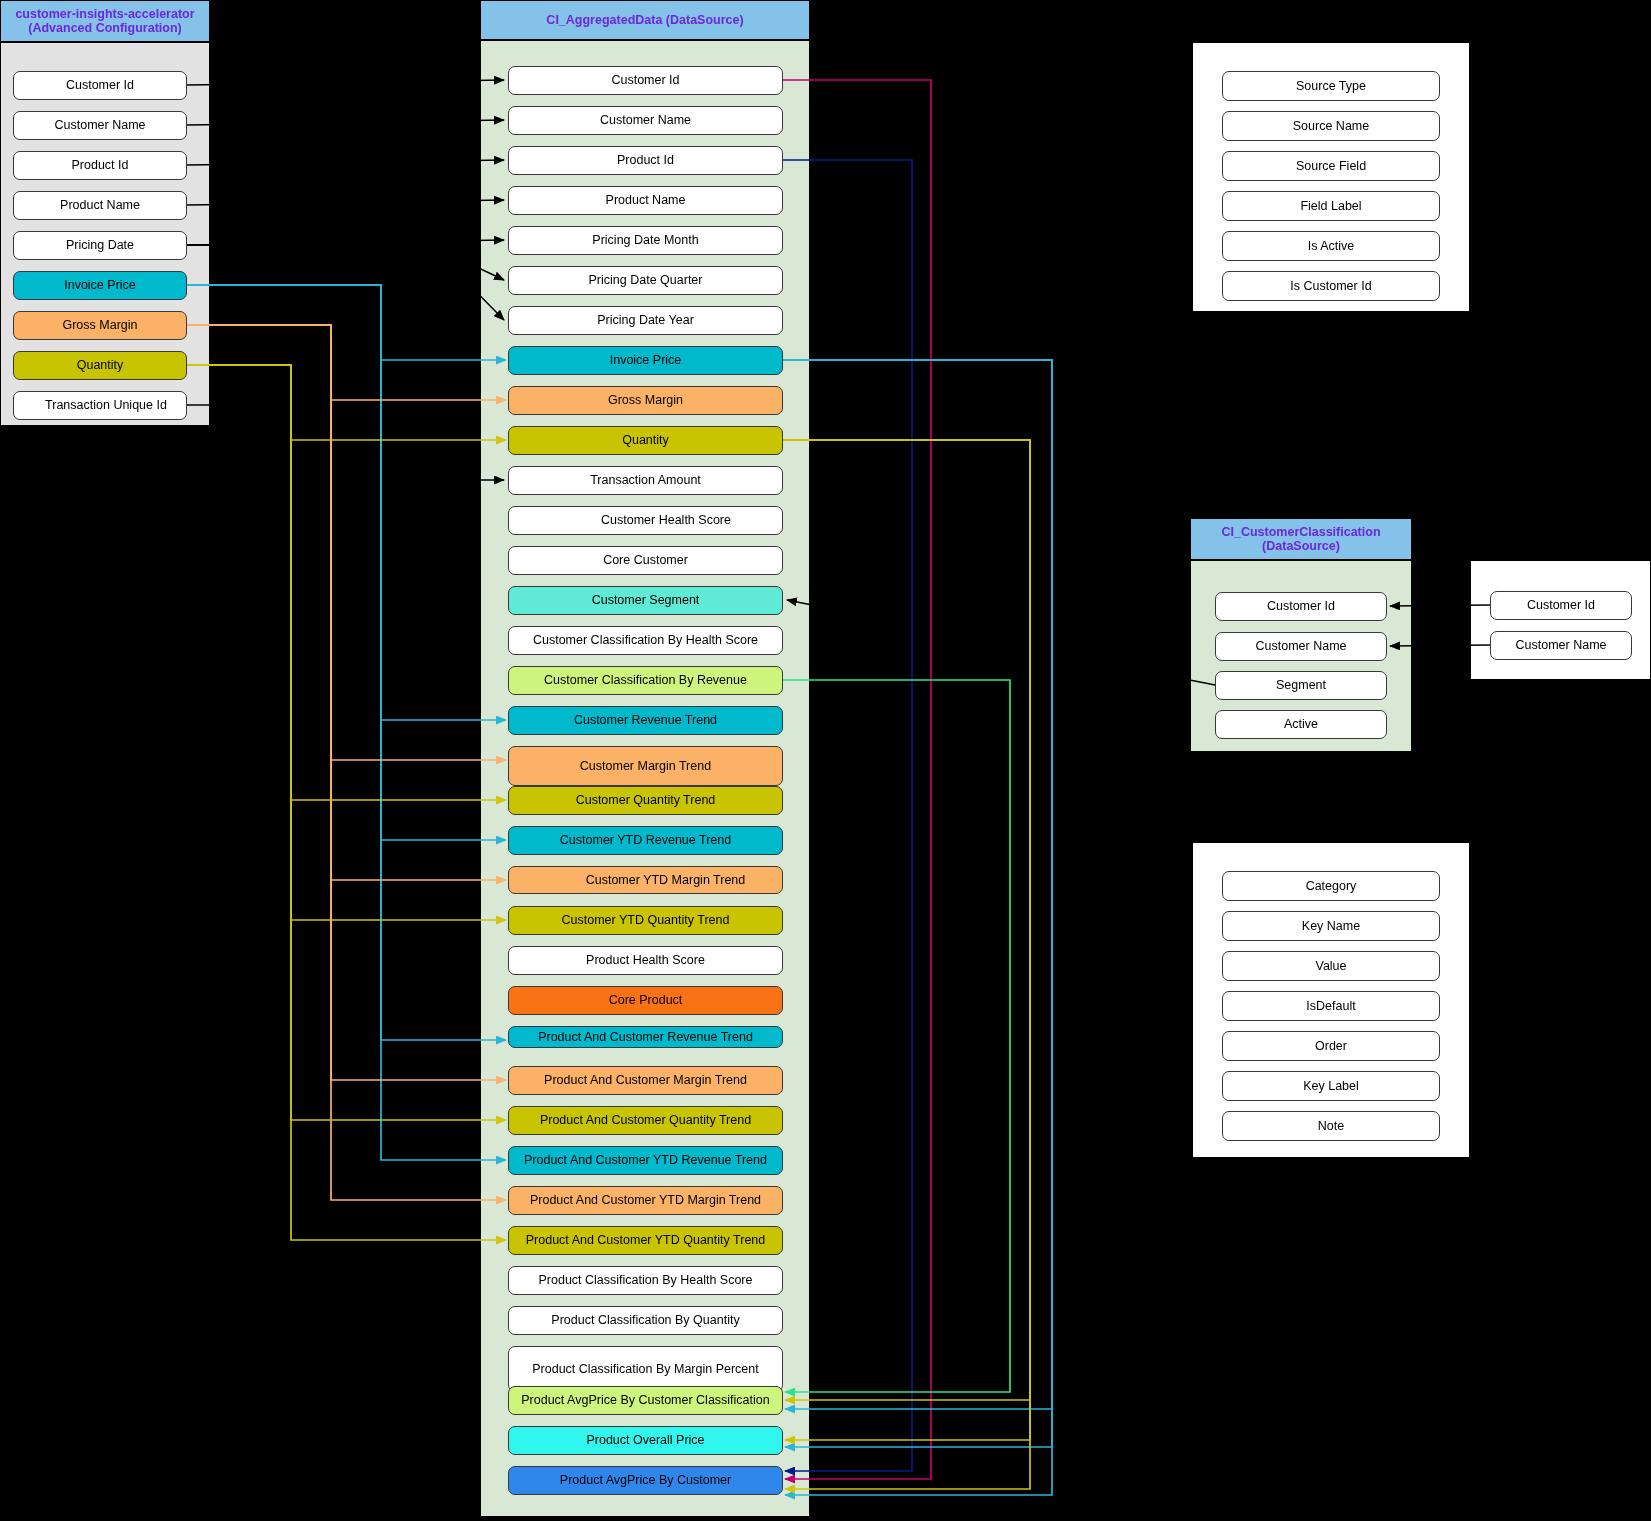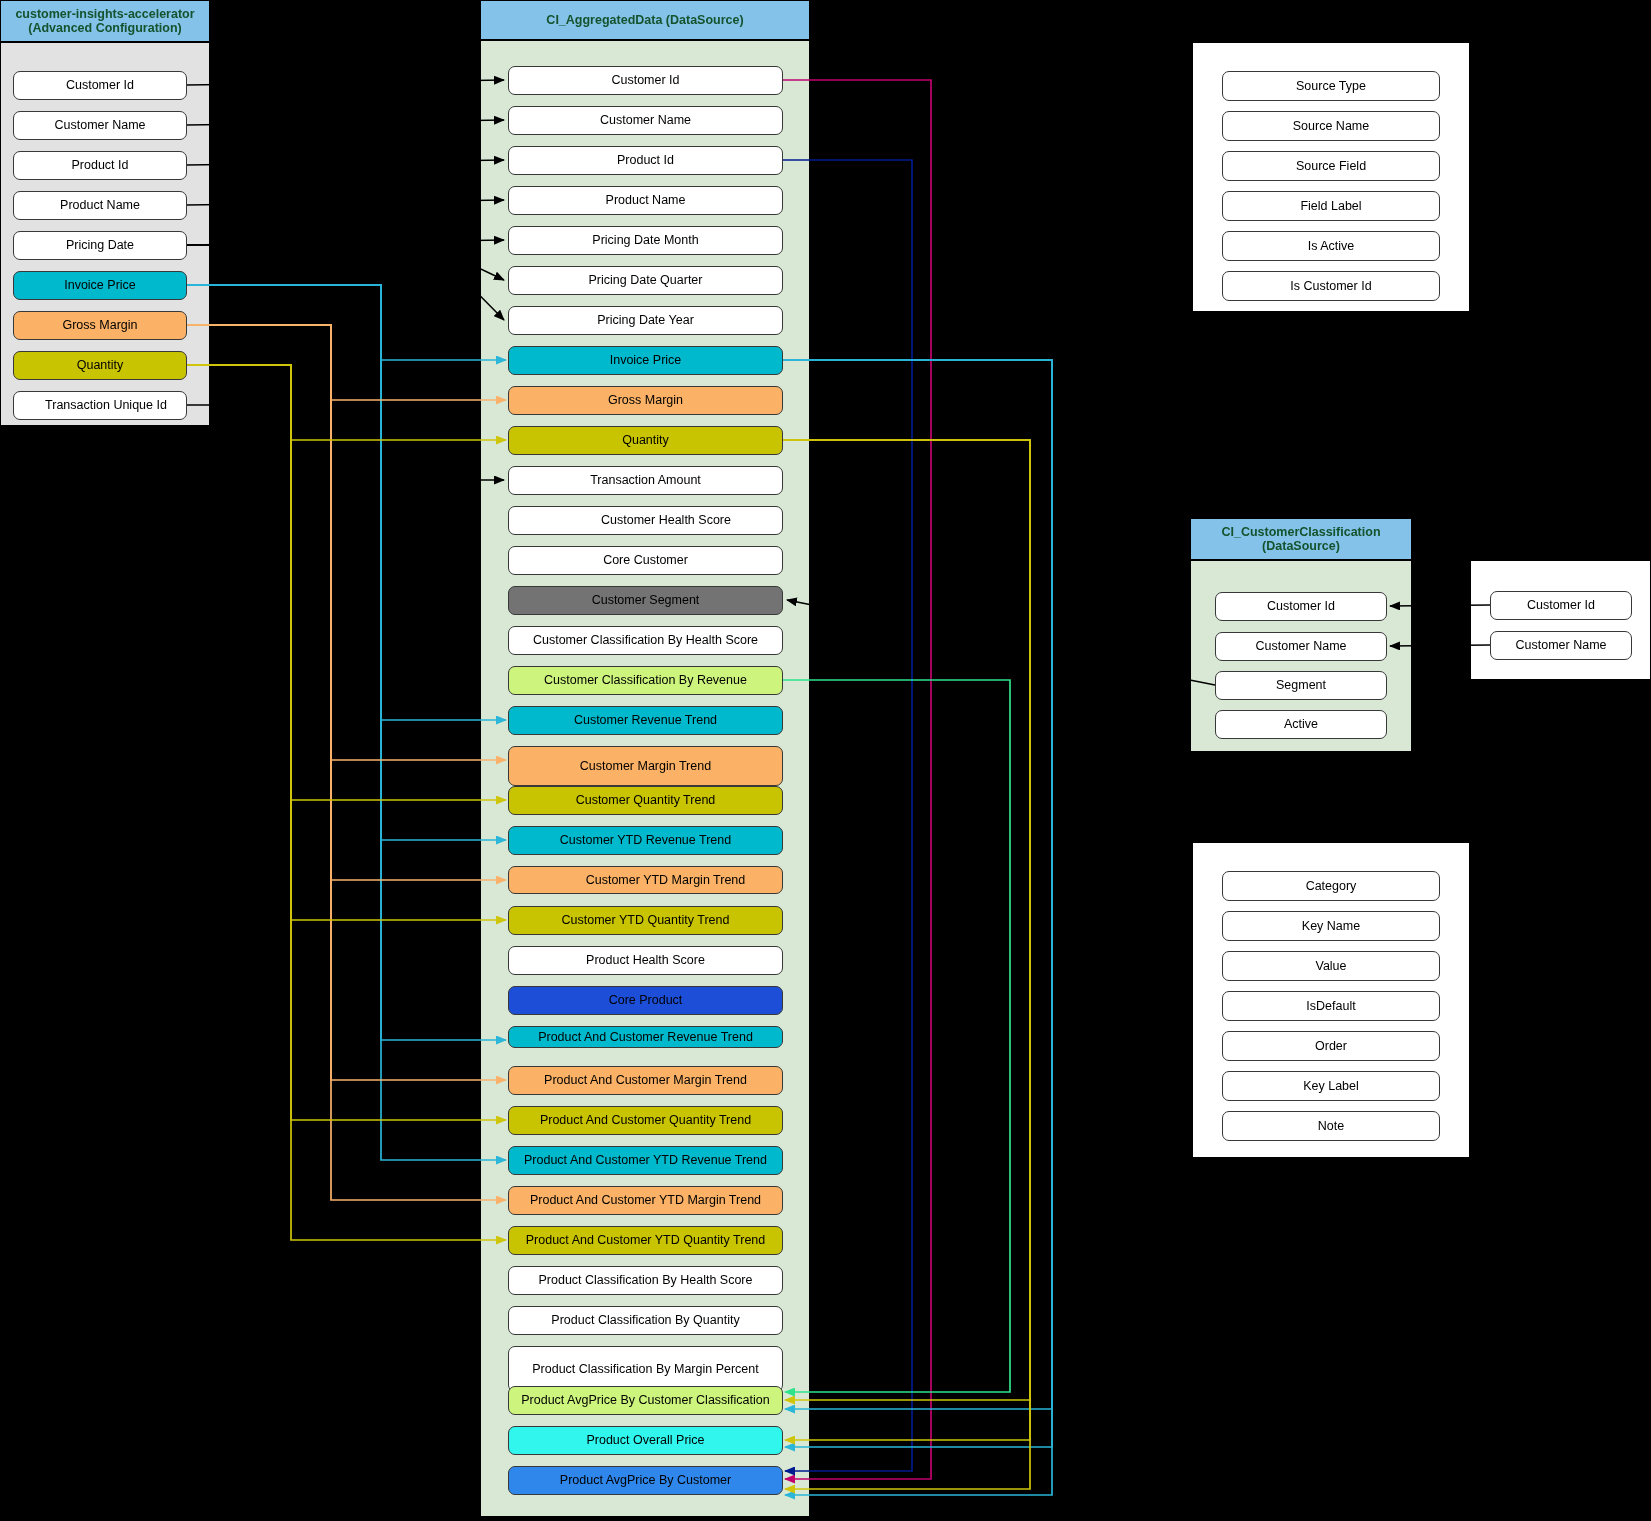--- a/index.html
+++ b/index.html
@@ -1,21 +1,21 @@
 <!DOCTYPE html>
 <html><head>
 <meta charset="utf-8">
 <style>
   html,body{margin:0;padding:0;background:#000;}
   #canvas{position:relative;width:1651px;height:1521px;background:#000;overflow:hidden;
           font-family:"Liberation Sans", sans-serif;}
   .panel{position:absolute;box-sizing:border-box;}
   .panel-header{position:absolute;left:0;top:0;width:100%;box-sizing:border-box;
     border:1px solid #000;display:flex;flex-direction:column;align-items:center;justify-content:center;
-    font-weight:bold;font-size:12.5px;color:#14532d;line-height:1.15;text-align:center;}
+    font-weight:bold;font-size:12.5px;color:#6d28d9;line-height:1.15;text-align:center;}
   .panel-body{position:absolute;left:0;width:100%;box-sizing:border-box;border:1px solid #000;}
   .field{position:absolute;box-sizing:border-box;border:1.4px solid #383838;border-radius:7px;
     display:flex;align-items:center;justify-content:center;font-size:12.5px;color:#000;
     white-space:nowrap;}
   #edges{position:absolute;left:0;top:0;pointer-events:none;}
 </style>
 </head>
 <body>
 
 <div id="canvas">
@@ -46,31 +46,31 @@
       <div class="field" style="left: 28px; top: 185.5px; width: 275px; height: 29px; background: rgb(255, 255, 255);">Product Name</div>
       <div class="field" style="left: 28px; top: 225.5px; width: 275px; height: 29px; background: rgb(255, 255, 255);">Pricing Date Month</div>
       <div class="field" style="left: 28px; top: 265.5px; width: 275px; height: 29px; background: rgb(255, 255, 255);">Pricing Date Quarter</div>
       <div class="field" style="left: 28px; top: 305.5px; width: 275px; height: 29px; background: rgb(255, 255, 255);">Pricing Date Year</div>
       <div class="field" style="left: 28px; top: 345.5px; width: 275px; height: 29px; background: rgb(0, 185, 204);">Invoice Price</div>
       <div class="field" style="left: 28px; top: 385.5px; width: 275px; height: 29px; background: rgb(251, 178, 102);">Gross Margin</div>
       <div class="field" style="left: 28px; top: 425.5px; width: 275px; height: 29px; background: rgb(201, 196, 2);">Quantity</div>
       <div class="field" style="left: 28px; top: 465.5px; width: 275px; height: 29px; background: rgb(255, 255, 255);">Transaction Amount</div>
       <div class="field" style="left: 28px; top: 505.5px; width: 275px; height: 29px; background: rgb(255, 255, 255); padding-left: 41px;">Customer Health Score</div>
       <div class="field" style="left: 28px; top: 545.5px; width: 275px; height: 29px; background: rgb(255, 255, 255);">Core Customer</div>
-      <div class="field" style="left: 28px; top: 585.5px; width: 275px; height: 29px; background: #737373;">Customer Segment</div>
+      <div class="field" style="left: 28px; top: 585.5px; width: 275px; height: 29px; background: #5eead4;">Customer Segment</div>
       <div class="field" style="left: 28px; top: 625.5px; width: 275px; height: 29px; background: rgb(255, 255, 255);">Customer Classification By Health Score</div>
       <div class="field" style="left: 28px; top: 665.5px; width: 275px; height: 29px; background: rgb(205, 245, 126);">Customer Classification By Revenue</div>
       <div class="field" style="left: 28px; top: 705.5px; width: 275px; height: 29px; background: rgb(0, 185, 204);">Customer Revenue Trend</div>
       <div class="field" style="left: 28px; top: 745.5px; width: 275px; height: 40px; background: rgb(251, 178, 102);">Customer Margin Trend</div>
       <div class="field" style="left: 28px; top: 785.5px; width: 275px; height: 29px; background: rgb(201, 196, 2);">Customer Quantity Trend</div>
       <div class="field" style="left: 28px; top: 825.5px; width: 275px; height: 29px; background: rgb(0, 185, 204);">Customer YTD Revenue Trend</div>
       <div class="field" style="left: 28px; top: 865.5px; width: 275px; height: 28px; background: rgb(251, 178, 102); padding-left: 40px;">Customer YTD Margin Trend</div>
       <div class="field" style="left: 28px; top: 905.5px; width: 275px; height: 29px; background: rgb(201, 196, 2);">Customer YTD Quantity Trend</div>
       <div class="field" style="left: 28px; top: 945.5px; width: 275px; height: 29px; background: rgb(255, 255, 255);">Product Health Score</div>
-      <div class="field" style="left: 28px; top: 985.5px; width: 275px; height: 29px; background: #1d4ed8;">Core Product</div>
+      <div class="field" style="left: 28px; top: 985.5px; width: 275px; height: 29px; background: #f97316;">Core Product</div>
       <div class="field" style="left: 28px; top: 1025.5px; width: 275px; height: 22px; background: rgb(0, 185, 204);">Product And Customer Revenue Trend</div>
       <div class="field" style="left: 28px; top: 1065.5px; width: 275px; height: 29px; background: rgb(251, 178, 102);">Product And Customer Margin Trend</div>
       <div class="field" style="left: 28px; top: 1105.5px; width: 275px; height: 29px; background: rgb(201, 196, 2);">Product And Customer Quantity Trend</div>
       <div class="field" style="left: 28px; top: 1145.5px; width: 275px; height: 29px; background: rgb(0, 185, 204);">Product And Customer YTD Revenue Trend</div>
       <div class="field" style="left: 28px; top: 1185.5px; width: 275px; height: 29px; background: rgb(251, 178, 102);">Product And Customer YTD Margin Trend</div>
       <div class="field" style="left: 28px; top: 1225.5px; width: 275px; height: 29px; background: rgb(201, 196, 2);">Product And Customer YTD Quantity Trend</div>
       <div class="field" style="left: 28px; top: 1265.5px; width: 275px; height: 29px; background: rgb(255, 255, 255);">Product Classification By Health Score</div>
       <div class="field" style="left: 28px; top: 1305.5px; width: 275px; height: 29px; background: rgb(255, 255, 255);">Product Classification By Quantity</div>
       <div class="field" style="left: 28px; top: 1345.5px; width: 275px; height: 46px; background: rgb(255, 255, 255);">Product Classification By Margin Percent</div>
       <div class="field" style="left: 28px; top: 1385.5px; width: 275px; height: 29px; background: rgb(205, 245, 126);">Product AvgPrice By Customer Classification</div>

